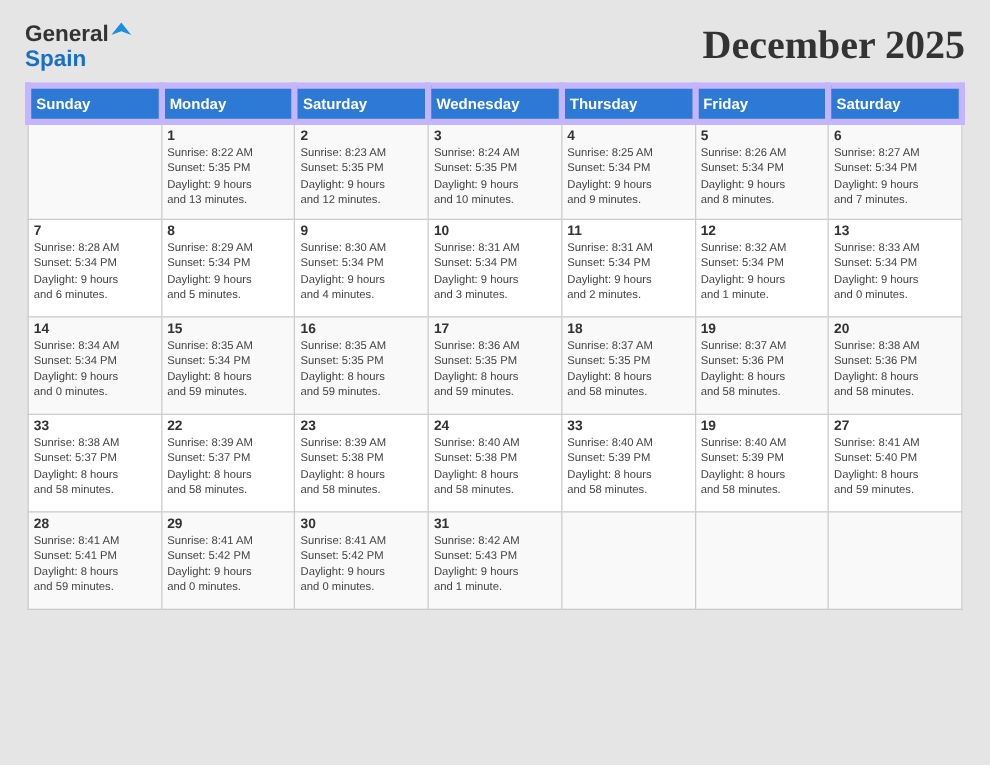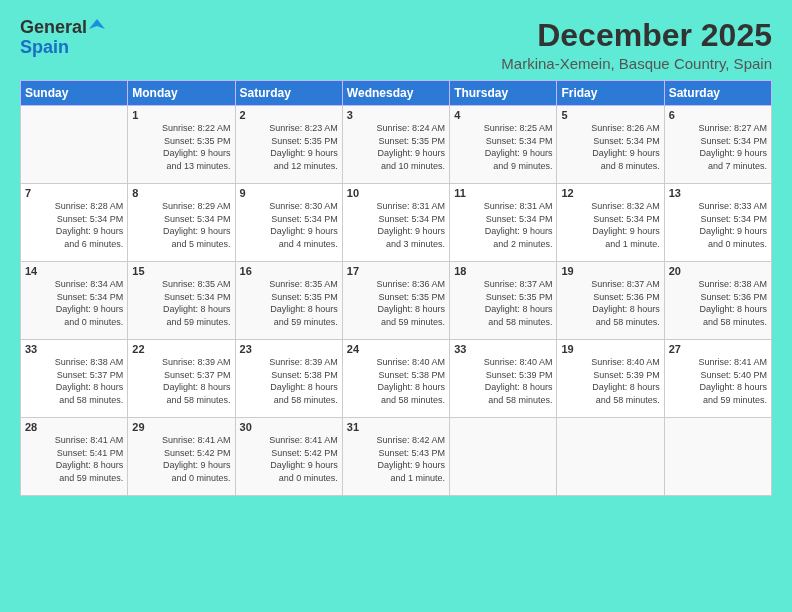--- a/index.html
+++ b/index.html
@@ -7,21 +7,21 @@
       width: 792px;
       height: 612px;
       font-family: Arial, sans-serif;
       background: #fff;
       overflow: hidden;
     }
     .page {
       width: 792px;
       height: 612px;
       padding: 18px 20px 10px 20px;
-      background: #5eead4;
+      background: #e5e5e5;
     }
     .header {
       display: flex;
       justify-content: space-between;
       align-items: flex-start;
       margin-bottom: 8px;
     }
     .logo {
       display: flex;
       flex-direction: column;
@@ -34,39 +34,40 @@
       line-height: 1.1;
     }
     .logo-general { color: #333; }
     .logo-blue { color: #1a6fc4; }
     .title-block { text-align: right; }
     .main-title {
       font-size: 32px;
       font-weight: bold;
       color: #333;
       line-height: 1.1;
+      font-family: Liberation Serif, serif;
     }
     .subtitle {
       font-size: 15px;
       color: #555;
       margin-top: 2px;
     }
     table {
       width: 100%;
       border-collapse: collapse;
       table-layout: fixed;
     }
     thead tr th {
       background: #2d7ad6;
       color: #fff;
       font-size: 12px;
       font-weight: bold;
       padding: 5px 4px;
       text-align: left;
-      border: 1px solid #c4b5fd;
+      border: 5px solid #c4b5fd;
     }
     tbody tr td {
       vertical-align: top;
       border: 1px solid #ccc;
       padding: 3px 4px;
       font-size: 9.5px;
       color: #333;
       height: 78px;
       background: #fff;
     }
@@ -77,42 +78,40 @@
       font-size: 11px;
       font-weight: bold;
       color: #333;
       display: block;
       margin-bottom: 1px;
     }
     .day-info {
       font-size: 9px;
       color: #444;
       line-height: 1.4;
-      text-align: right;
     }
   </style>
 </head>
 <body>
 
 <div class="page">
   <div class="header">
     <div class="logo">
       <div style="display:flex;align-items:center;">
         <span class="logo-text logo-general">General</span>
         <span style="display:inline-block;margin-left:2px;">
           <svg width="16" height="14" viewBox="0 0 16 14">
             <polygon points="8,0 16,10 8,7 0,10" fill="#1a8fe0"></polygon>
           </svg>
         </span>
       </div>
       <span class="logo-text logo-blue">Spain</span>
     </div>
     <div class="title-block">
       <div class="main-title">December 2025</div>
-      <div class="subtitle">Markina-Xemein, Basque Country, Spain</div>
     </div>
   </div>
 
   <table>
     <thead>
       <tr>
         <th>Sunday</th>
         <th>Monday</th>
         <th>Saturday</th>
         <th>Wednesday</th>

